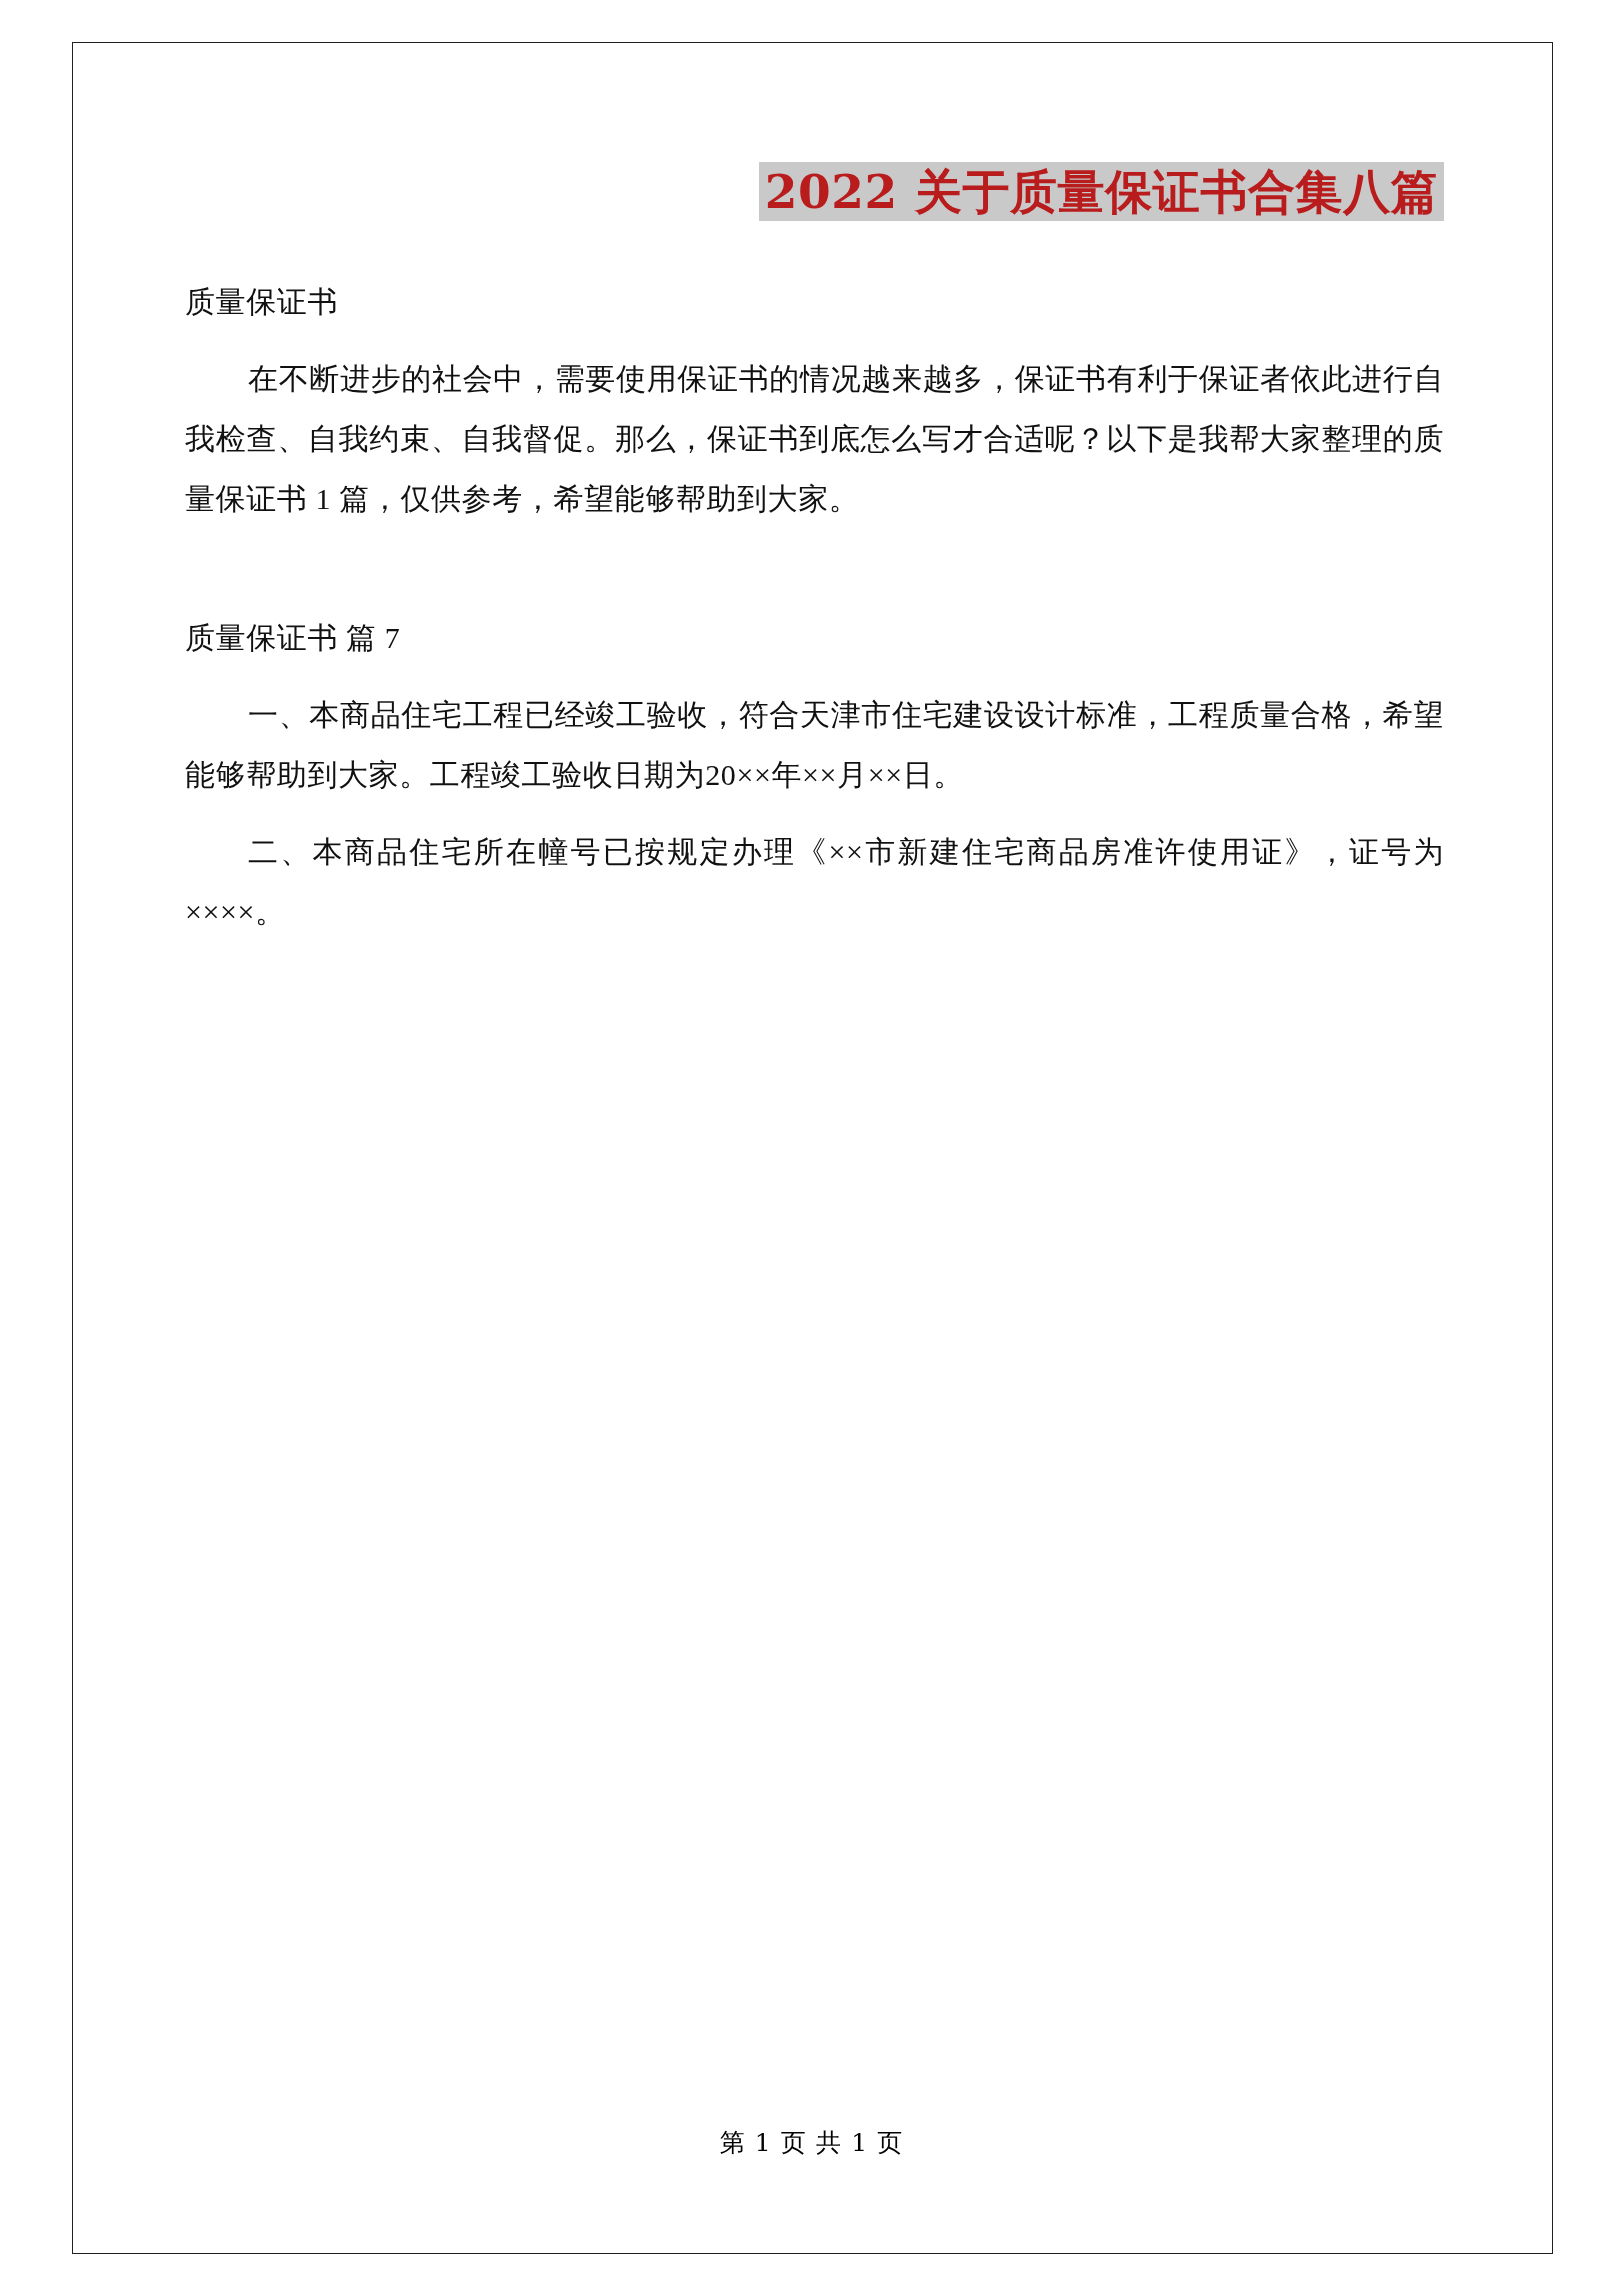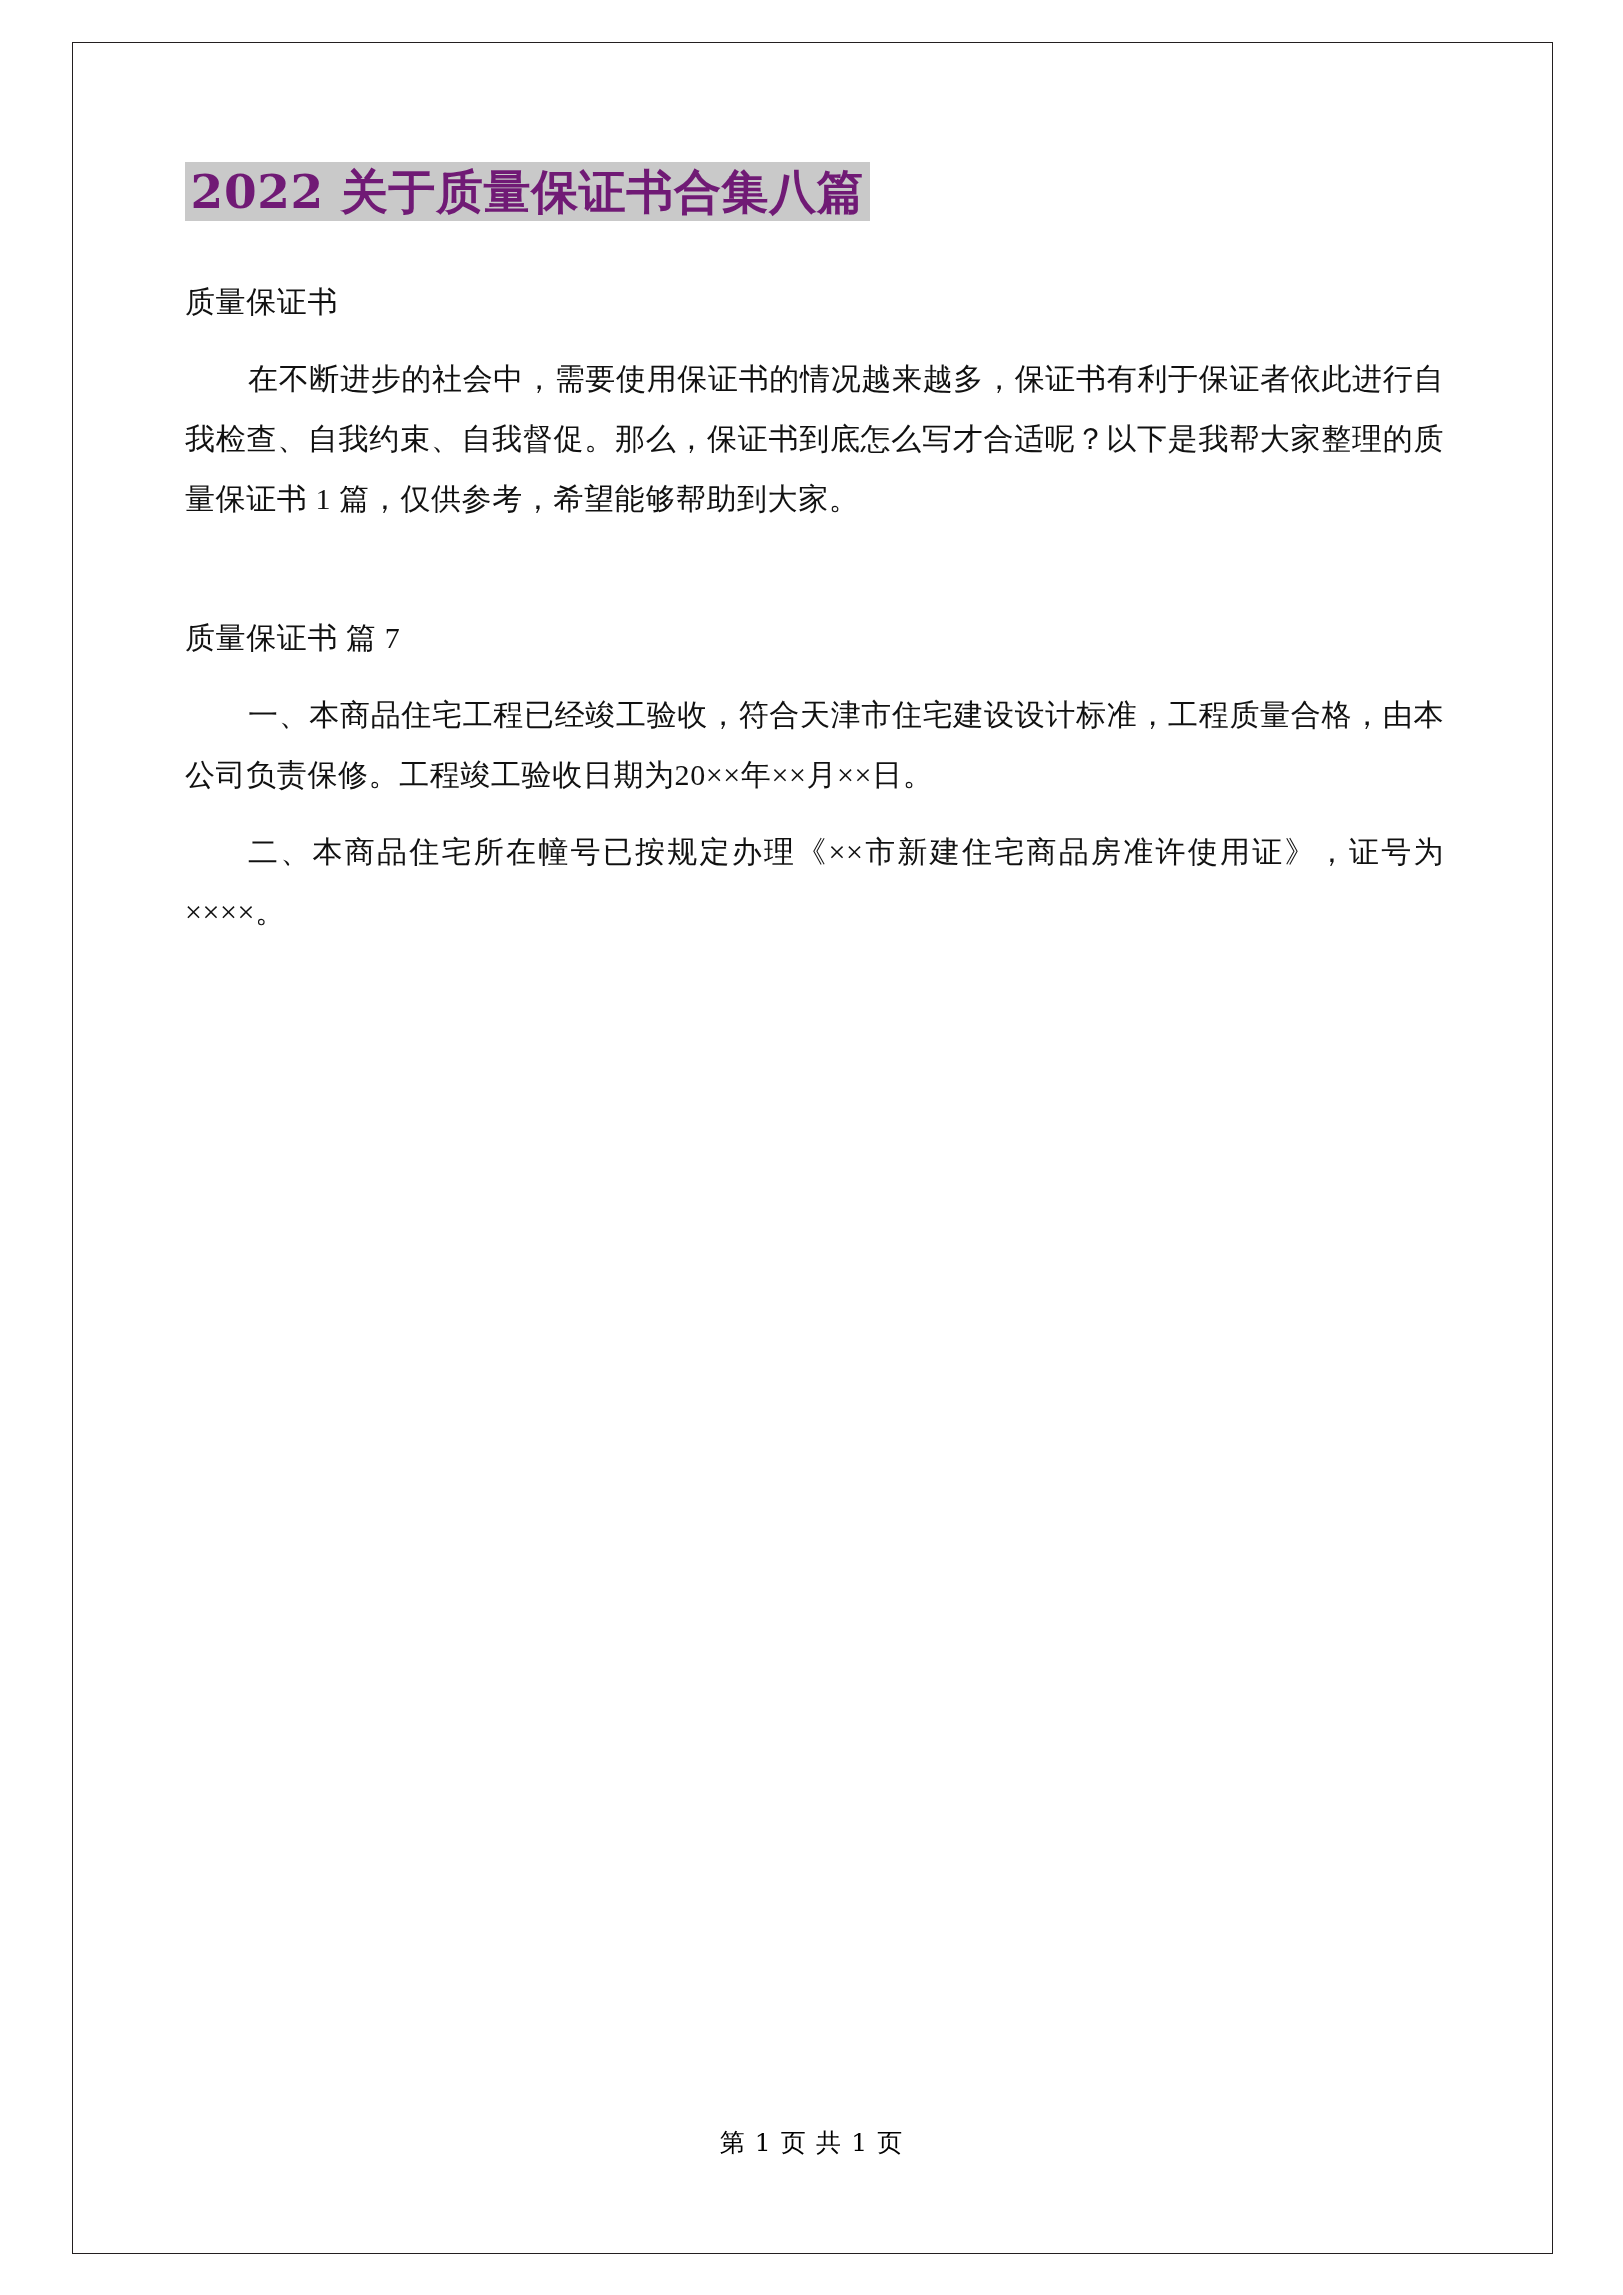--- a/index.html
+++ b/index.html
@@ -27,26 +27,26 @@
     border: 1.7px solid #231f20;
     box-sizing: border-box;
   }
   .content {
     position: absolute;
     left: 185px;
     top: 163px;
     width: 1259px;
   }
   .doc-title {
-    text-align: left;
+    text-align: right;
     font-family: "DejaVu Serif", serif;
     font-weight: bold;
     font-size: 47px;
     line-height: 1.25;
-    color: #701a75;
+    color: #b91c1c;
     margin: 0 0 50px 0;
     letter-spacing: 0.6px;
   }
   .doc-title .hl {
     background: #c9c9c9;
     padding: 2.2px 5.6px;
   }
   p.body-text {
     font-family: Liberation Serif, serif;
     font-size: 30px;
@@ -88,21 +88,21 @@
 
     <p class="body-text">质量保证书</p>
 
     <p class="body-text indent">在不断进步的社会中，需要使用保证书的情况越来越多，保证书有利于保证者依此进行自我检查、自我约束、自我督促。那么，保证书到底怎么写才合适呢？以下是我帮大家整理的质量保证书 1 篇，仅供参考，希望能够帮助到大家。</p>
 
     <div class="spacer-lg"></div>
 
     <p class="body-text">质量保证书  篇 7</p>
 
 
-    <p class="body-text indent">一、本商品住宅工程已经竣工验收，符合天津市住宅建设设计标准，工程质量合格，由本公司负责保修。工程竣工验收日期为20××年××月××日。</p>
+    <p class="body-text indent">一、本商品住宅工程已经竣工验收，符合天津市住宅建设设计标准，工程质量合格，希望能够帮助到大家。工程竣工验收日期为20××年××月××日。</p>
 
     <p class="body-text indent">二、本商品住宅所在幢号已按规定办理《××市新建住宅商品房准许使用证》，证号为××××。</p>
 
 
   </div>
 
   <div class="footer">第 1 页  共 1 页</div>
 </div>
 
 

